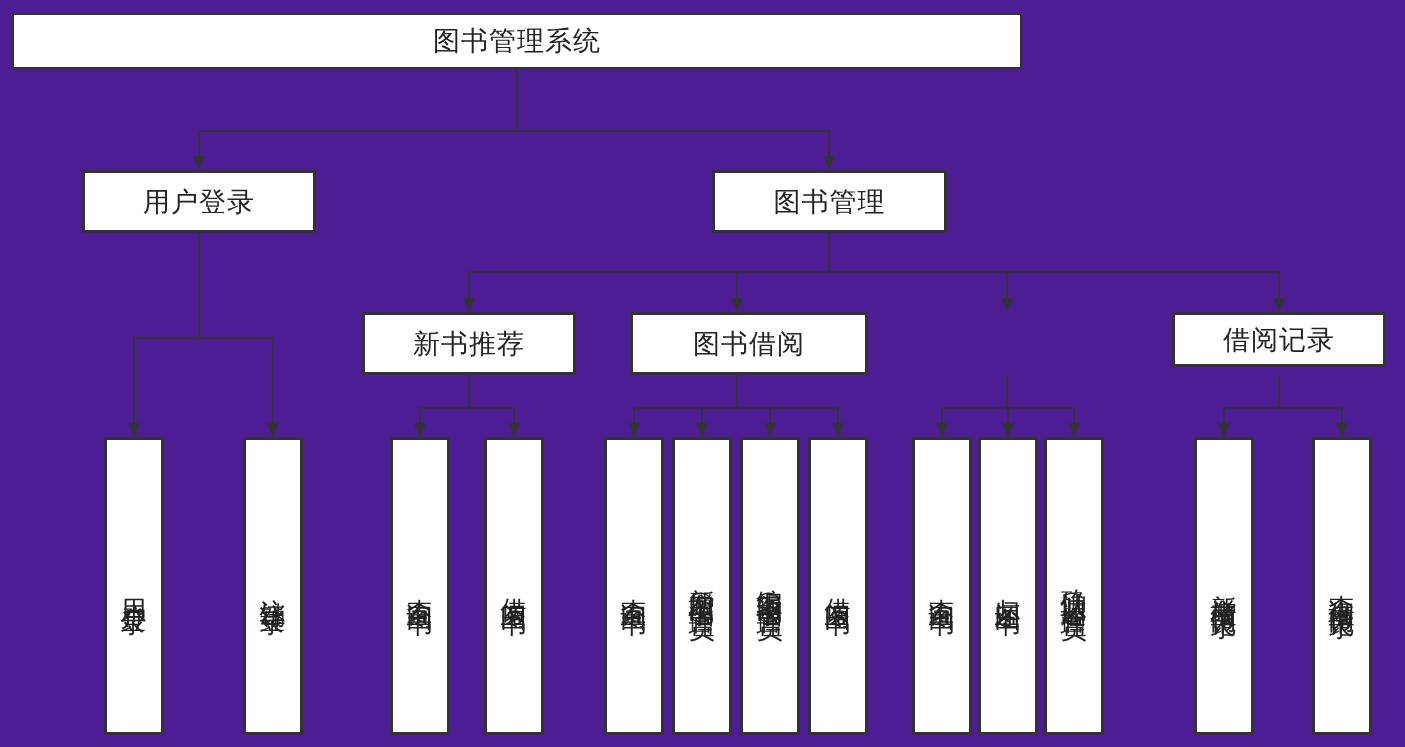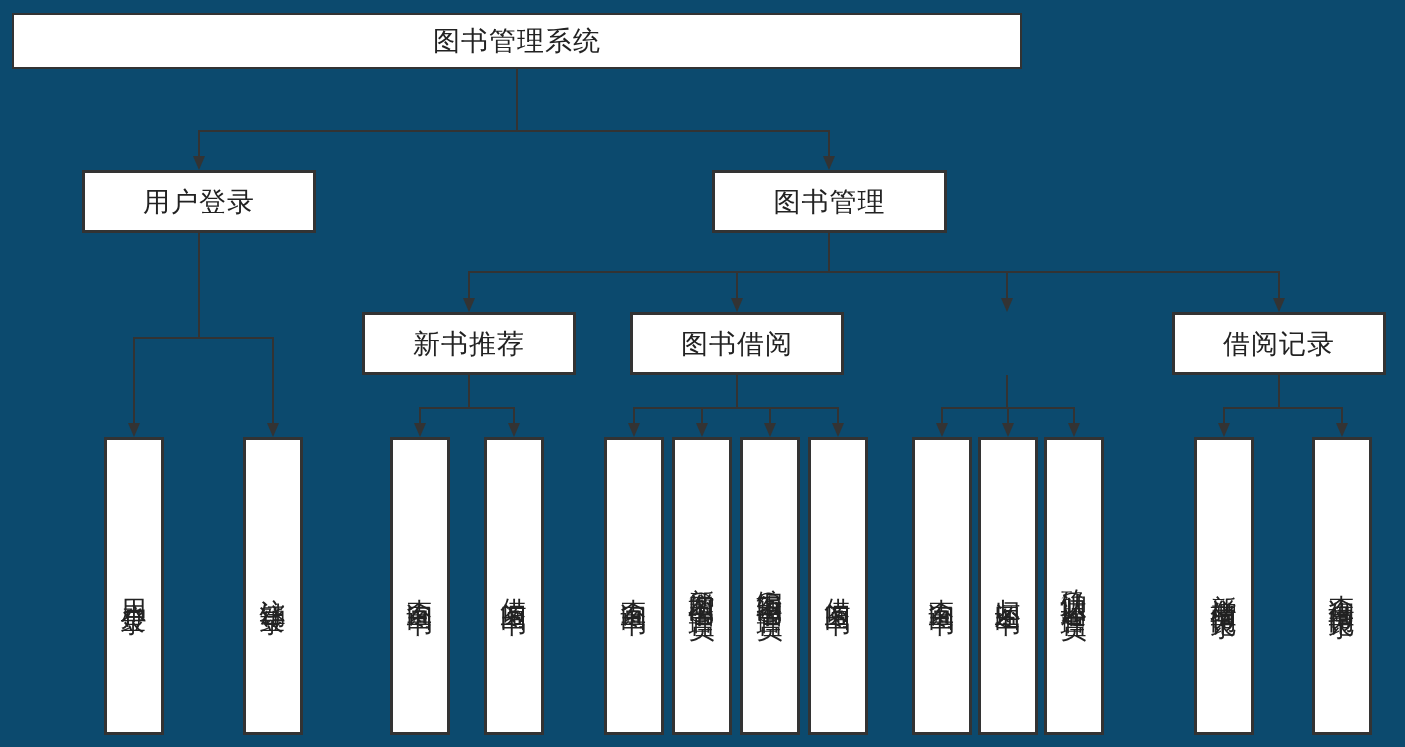--- a/index.html
+++ b/index.html
@@ -4,21 +4,21 @@
 <style>
   html, body {
     margin: 0;
     padding: 0;
     background: #ffffff;
   }
   .canvas {
     position: relative;
     width: 1405px;
     height: 747px;
-    background: #0c4a6e;
+    background: #4c1d95;
     font-family: "DejaVu Sans", sans-serif;
     overflow: hidden;
   }
   
   .box {
     position: absolute;
     box-sizing: border-box;
     border: 3px solid #333333;
     background: #ffffff;
     display: flex;
@@ -154,24 +154,24 @@
   <div class="box" style="left:82px;top:170px;width:234px;height:63px">
     <span>用户登录</span>
   </div>
   <div class="box" style="left:712px;top:170px;width:235px;height:63px">
     <span>图书管理</span>
   </div>
 
   <div class="box" style="left:362px;top:312px;width:214px;height:63px">
     <span>新书推荐</span>
   </div>
-  <div class="box" style="left:630px;top:312px;width:214px;height:63px">
+  <div class="box" style="left:630px;top:312px;width:238px;height:63px">
     <span>图书借阅</span>
   </div>
-  <div class="box" style="left:1172px;top:312px;width:214px;height:63px">
+  <div class="box" style="left:1172px;top:312px;width:214px;height:55px">
     <span>借阅记录</span>
   </div>
 
   <div class="vbox" style="left:104px">
     <span>用户登录</span>
   </div>
   <div class="vbox" style="left:243px">
     <span>注销登录</span>
   </div>
 

